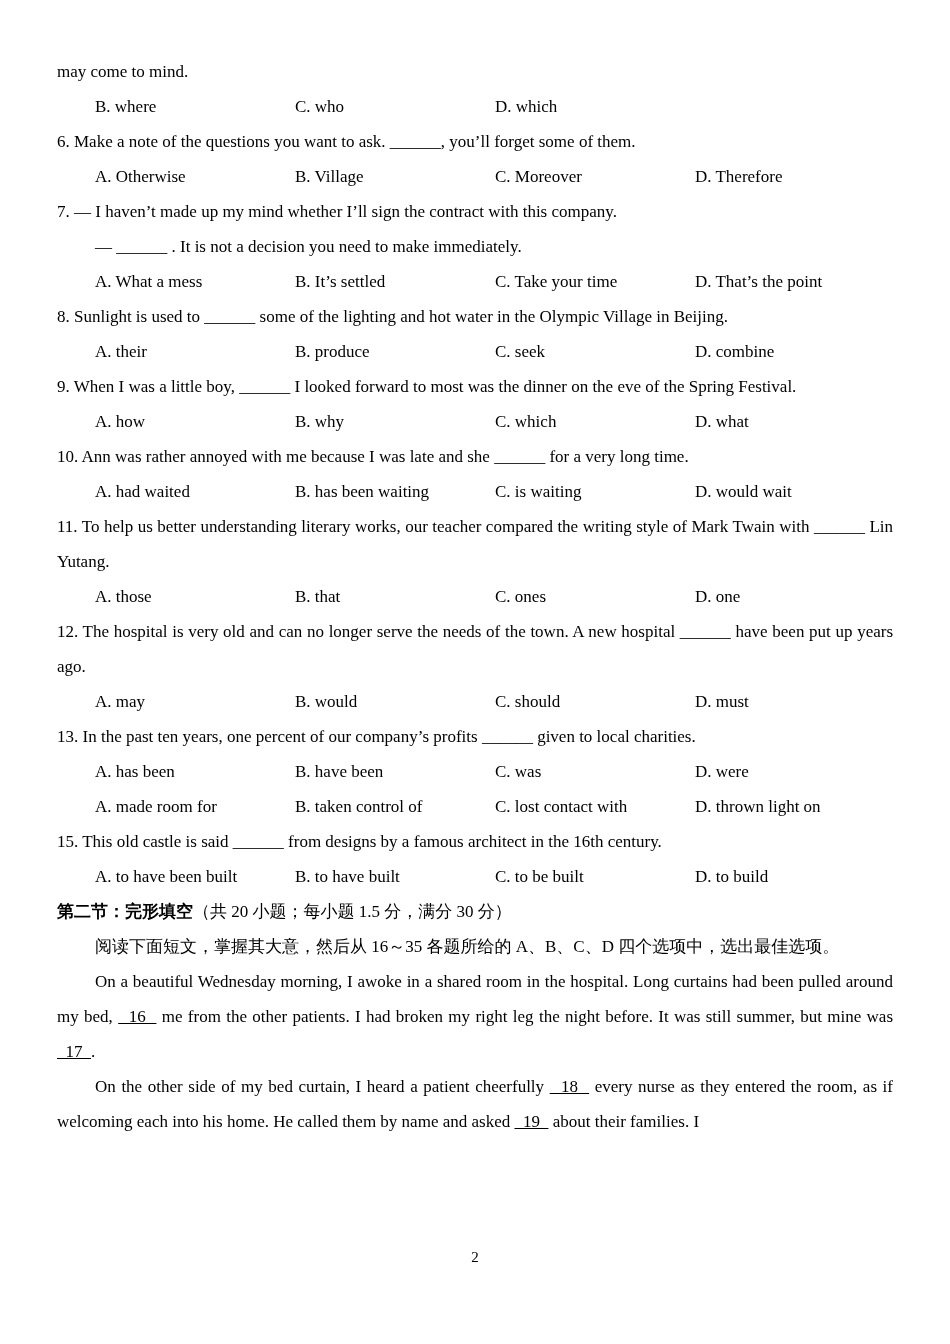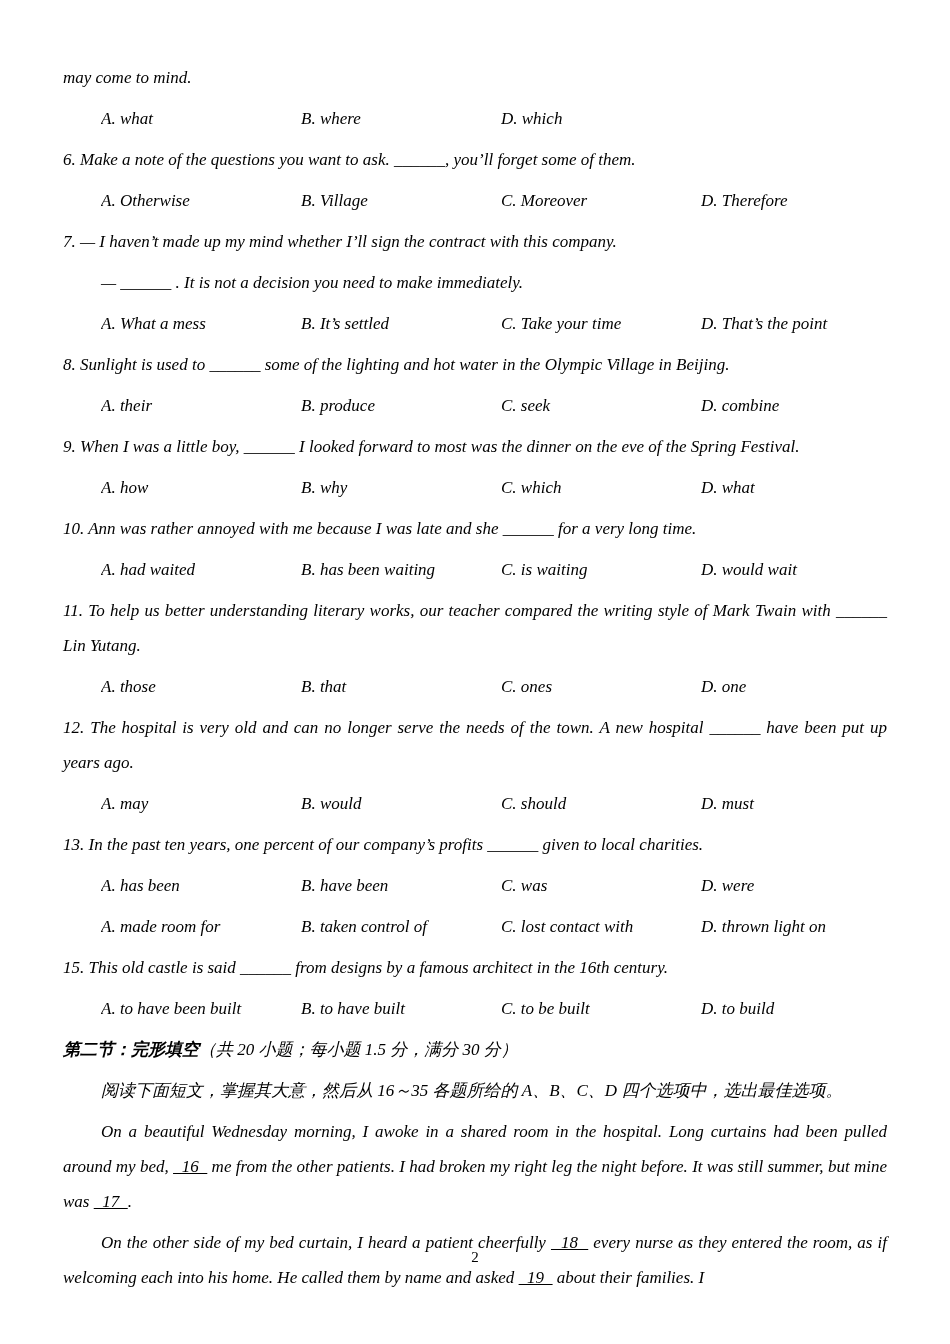--- a/index.html
+++ b/index.html
@@ -20,23 +20,22 @@
     height: 1344px;
     box-sizing: border-box;
     padding: 54px 57px 0 57px;
     background: #ffffff;
   }
   #doc-content {
     font-size: 17px;
     line-height: 35px;
   }
   .block {
-    margin: 6px;
+    margin: 0;
     padding: 0;
-    font-style: italic;
   }
   .justify {
     text-align: justify;
   }
   .indent {
     text-indent: 38px;
   }
   .options {
     display: grid;
     grid-template-columns: 200px 200px 200px auto;
@@ -64,22 +63,22 @@
     line-height: 18px;
   }
 </style>
 </head>
 <body>
 
 <div class="page">
   <div id="doc-content">
       <div class="block"><span>may come to mind.</span></div>
       <div class="block options">
-        <span class="opt">A. what</span>
         <span class="opt">B. where</span>
+        <span class="opt">C. who</span>
         <span class="opt">D. which</span>
       </div>
       <div class="block"><span>6. Make a note of the questions you want to ask. ______, you’ll forget some of them.</span></div>
       <div class="block options">
         <span class="opt">A. Otherwise</span>
         <span class="opt">B. Village</span>
         <span class="opt">C. Moreover</span>
         <span class="opt">D. Therefore</span>
       </div>
       <div class="block"><span>7. — I haven’t made up my mind whether I’ll sign the contract with this company.</span></div>

